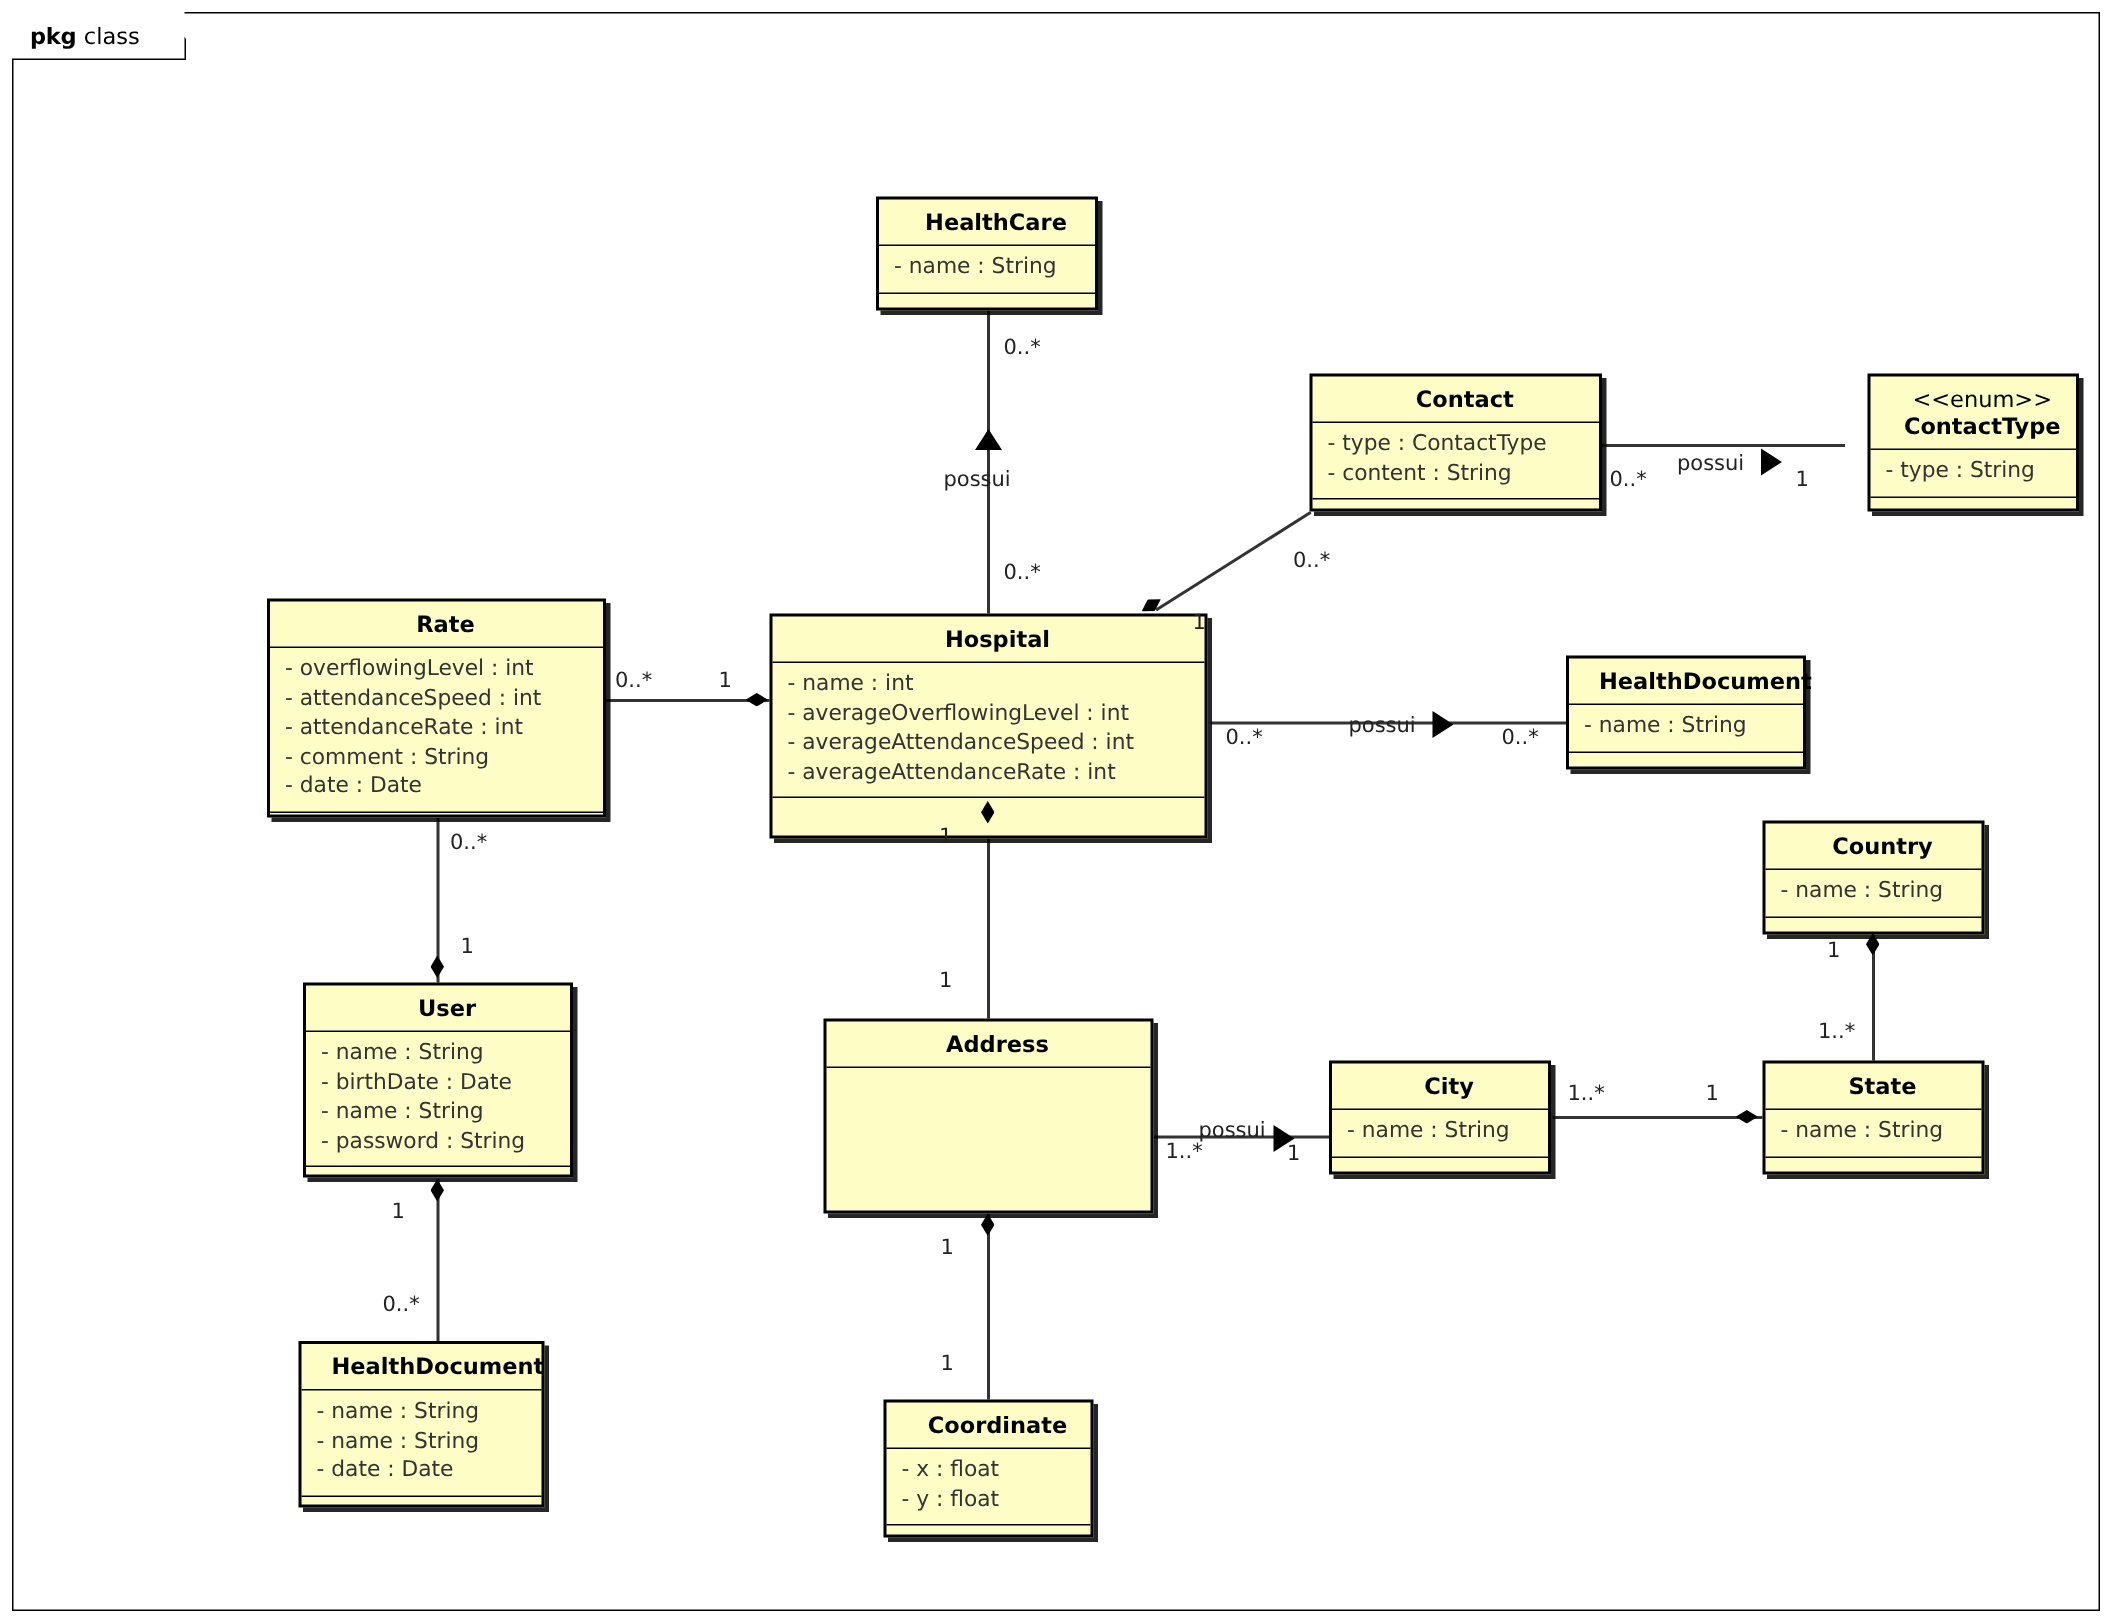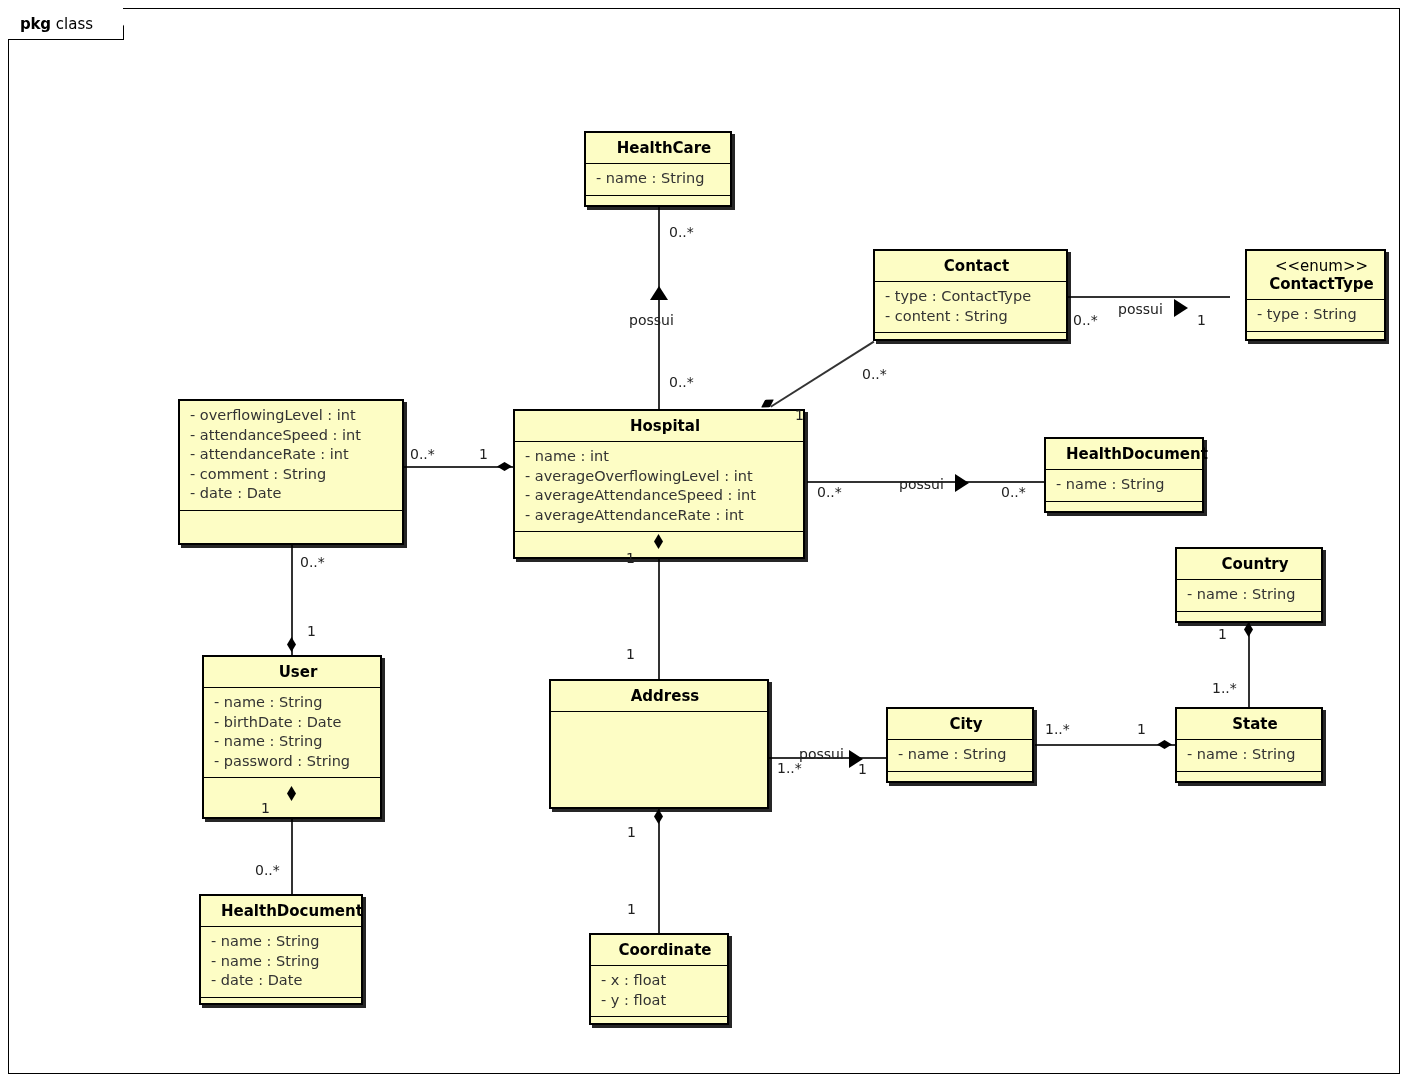--- a/index.html
+++ b/index.html
@@ -265,20 +265,21 @@
       <span class="uml-stereo">&lt;&lt;enum&gt;&gt;</span>
       <span>ContactType</span>
     </div>
     <div class="uml-attrs">
       <div class="uml-attr">- type : String</div>
     </div>
     <div class="uml-ops"></div>
   </div>
 
   <div class="uml-class" style="left:178px; top:399px; width:226px; height:146px;">
+    <div class="uml-name">Rate</div>
     <div class="uml-attrs">
       <div class="uml-attr">- overflowingLevel : int</div>
       <div class="uml-attr">- attendanceSpeed : int</div>
       <div class="uml-attr">- attendanceRate : int</div>
       <div class="uml-attr">- comment : String</div>
       <div class="uml-attr">- date : Date</div>
     </div>
     <div class="uml-ops"></div>
   </div>
 
@@ -302,21 +303,21 @@
   </div>
 
   <div class="uml-class" style="left:1175px; top:547px; width:148px; height:76px;">
     <div class="uml-name">Country</div>
     <div class="uml-attrs">
       <div class="uml-attr">- name : String</div>
     </div>
     <div class="uml-ops"></div>
   </div>
 
-  <div class="uml-class" style="left:202px; top:655px; width:180px; height:164px;">
+  <div class="uml-class" style="left:202px; top:655px; width:180px; height:130px;">
     <div class="uml-name">User</div>
     <div class="uml-attrs">
       <div class="uml-attr">- name : String</div>
       <div class="uml-attr">- birthDate : Date</div>
       <div class="uml-attr">- name : String</div>
       <div class="uml-attr">- password : String</div>
     </div>
     <div class="uml-ops"></div>
   </div>
 

